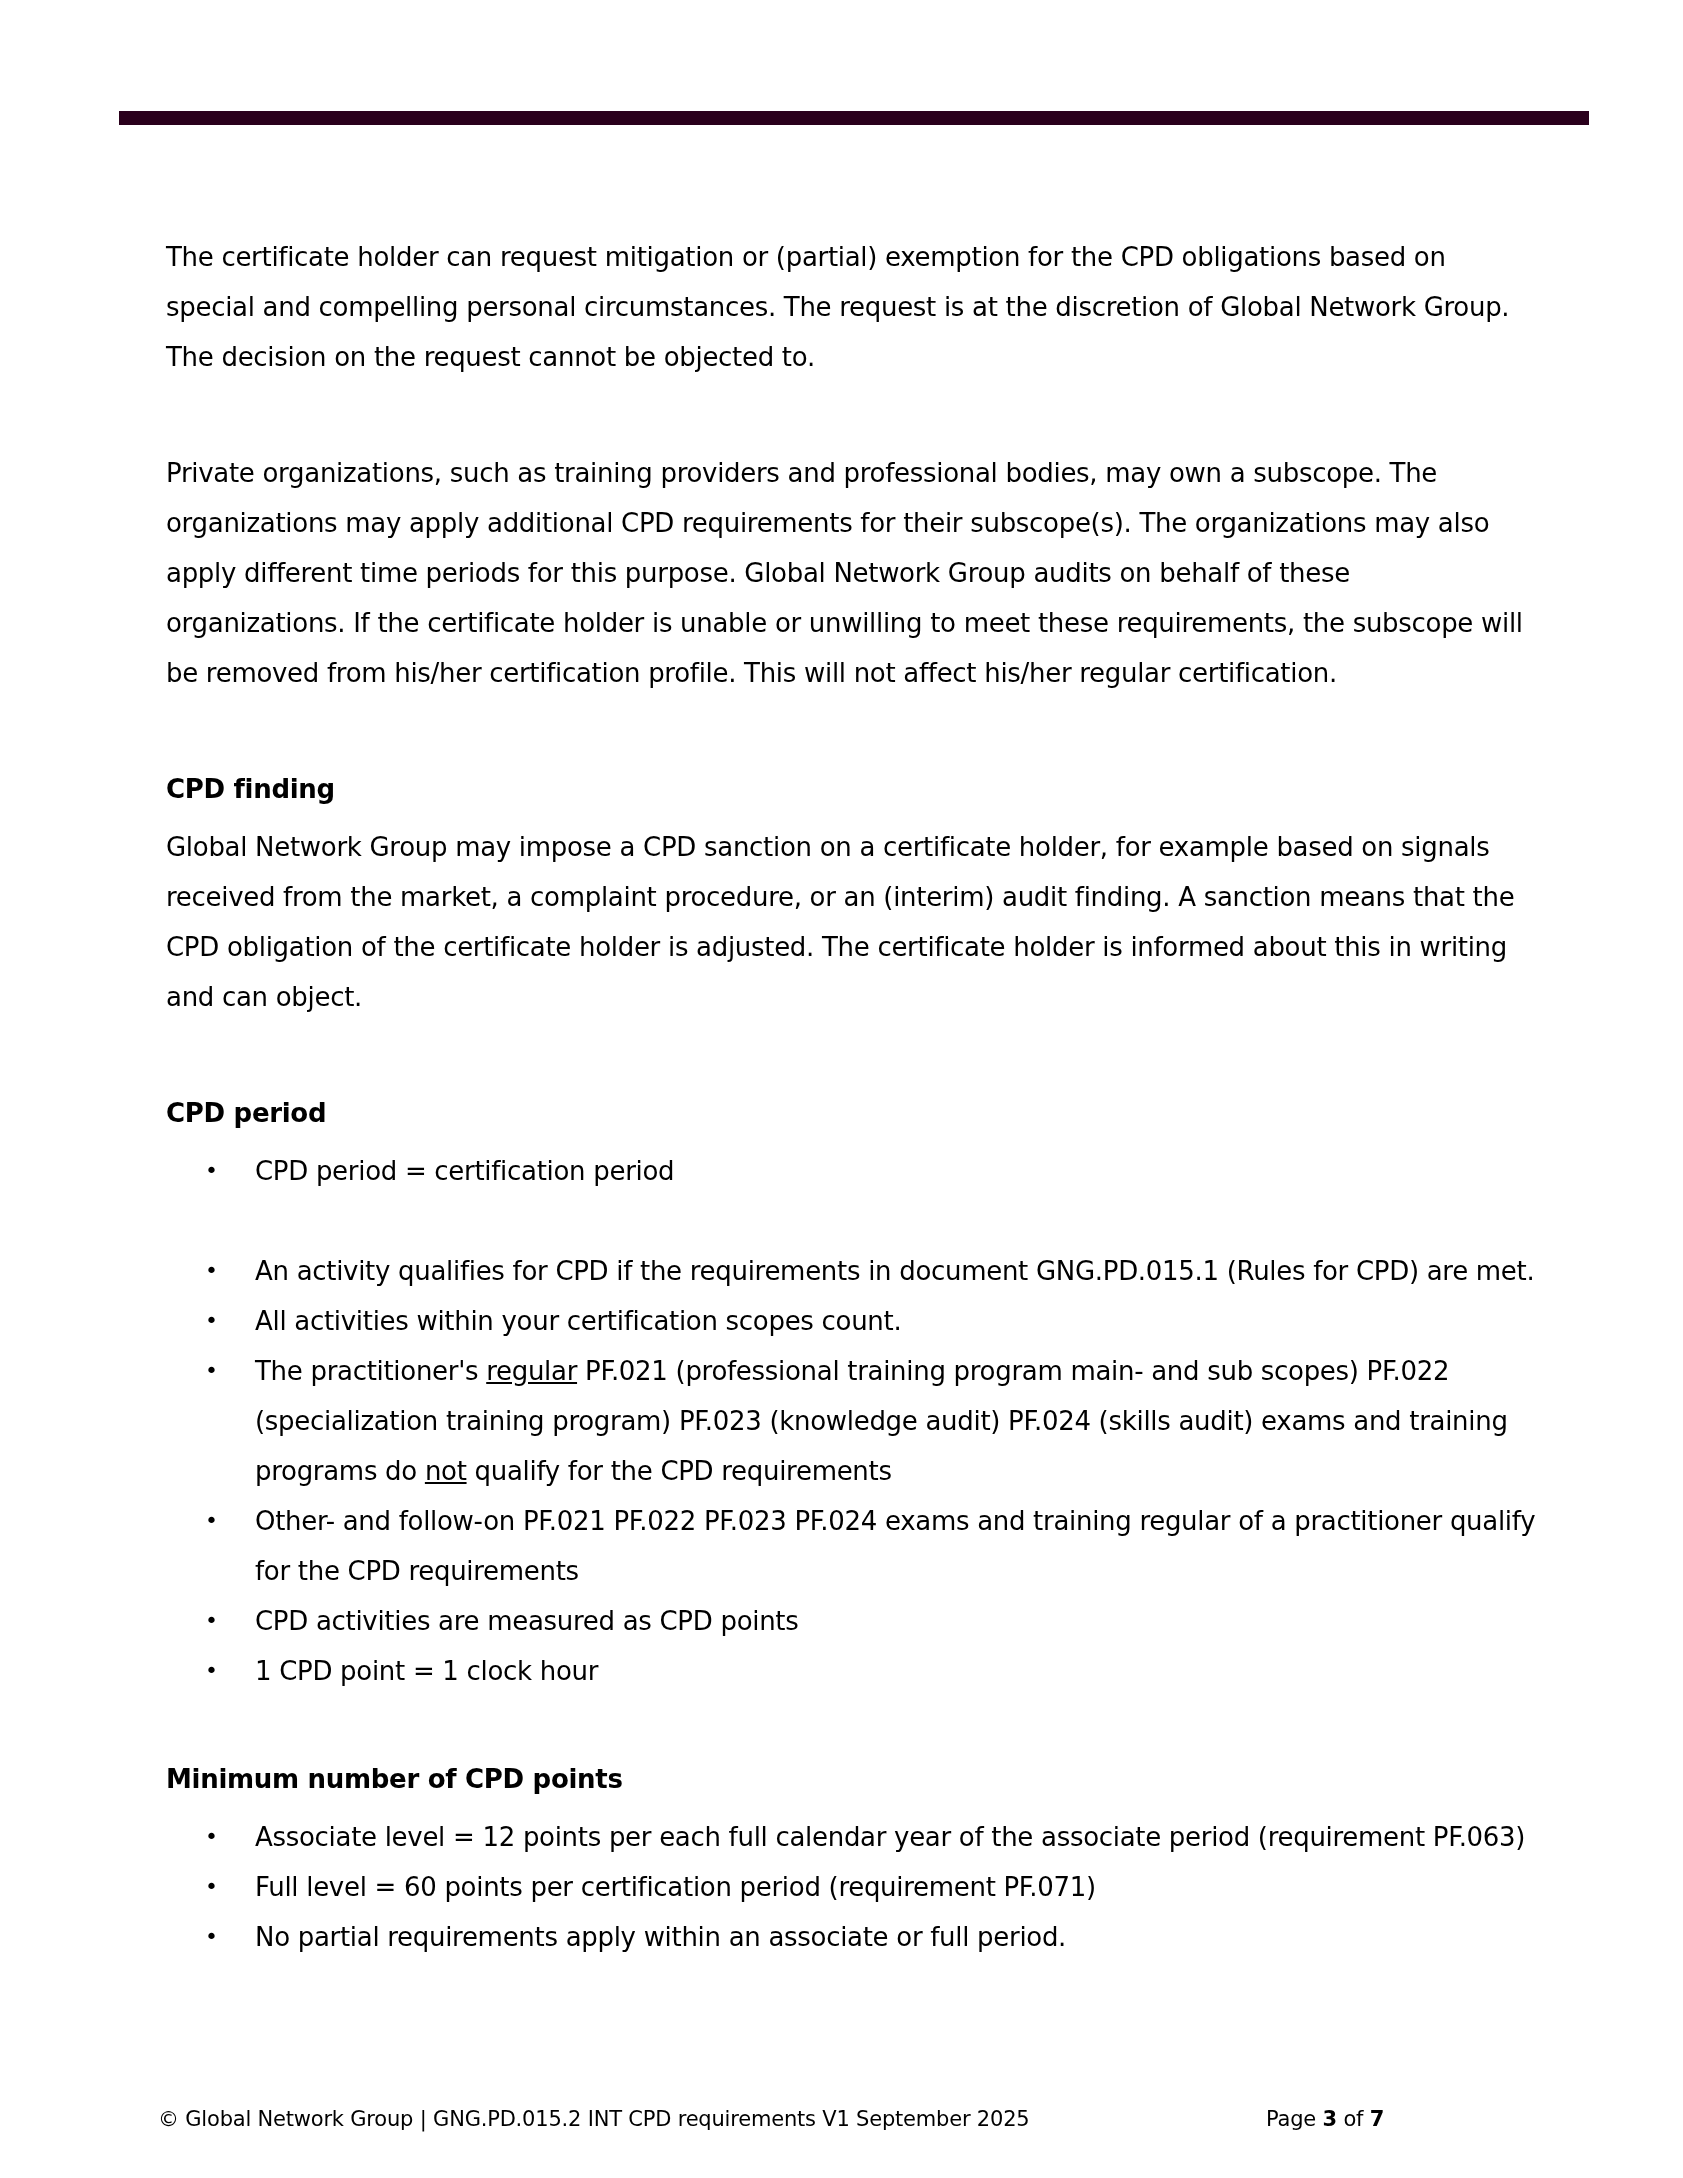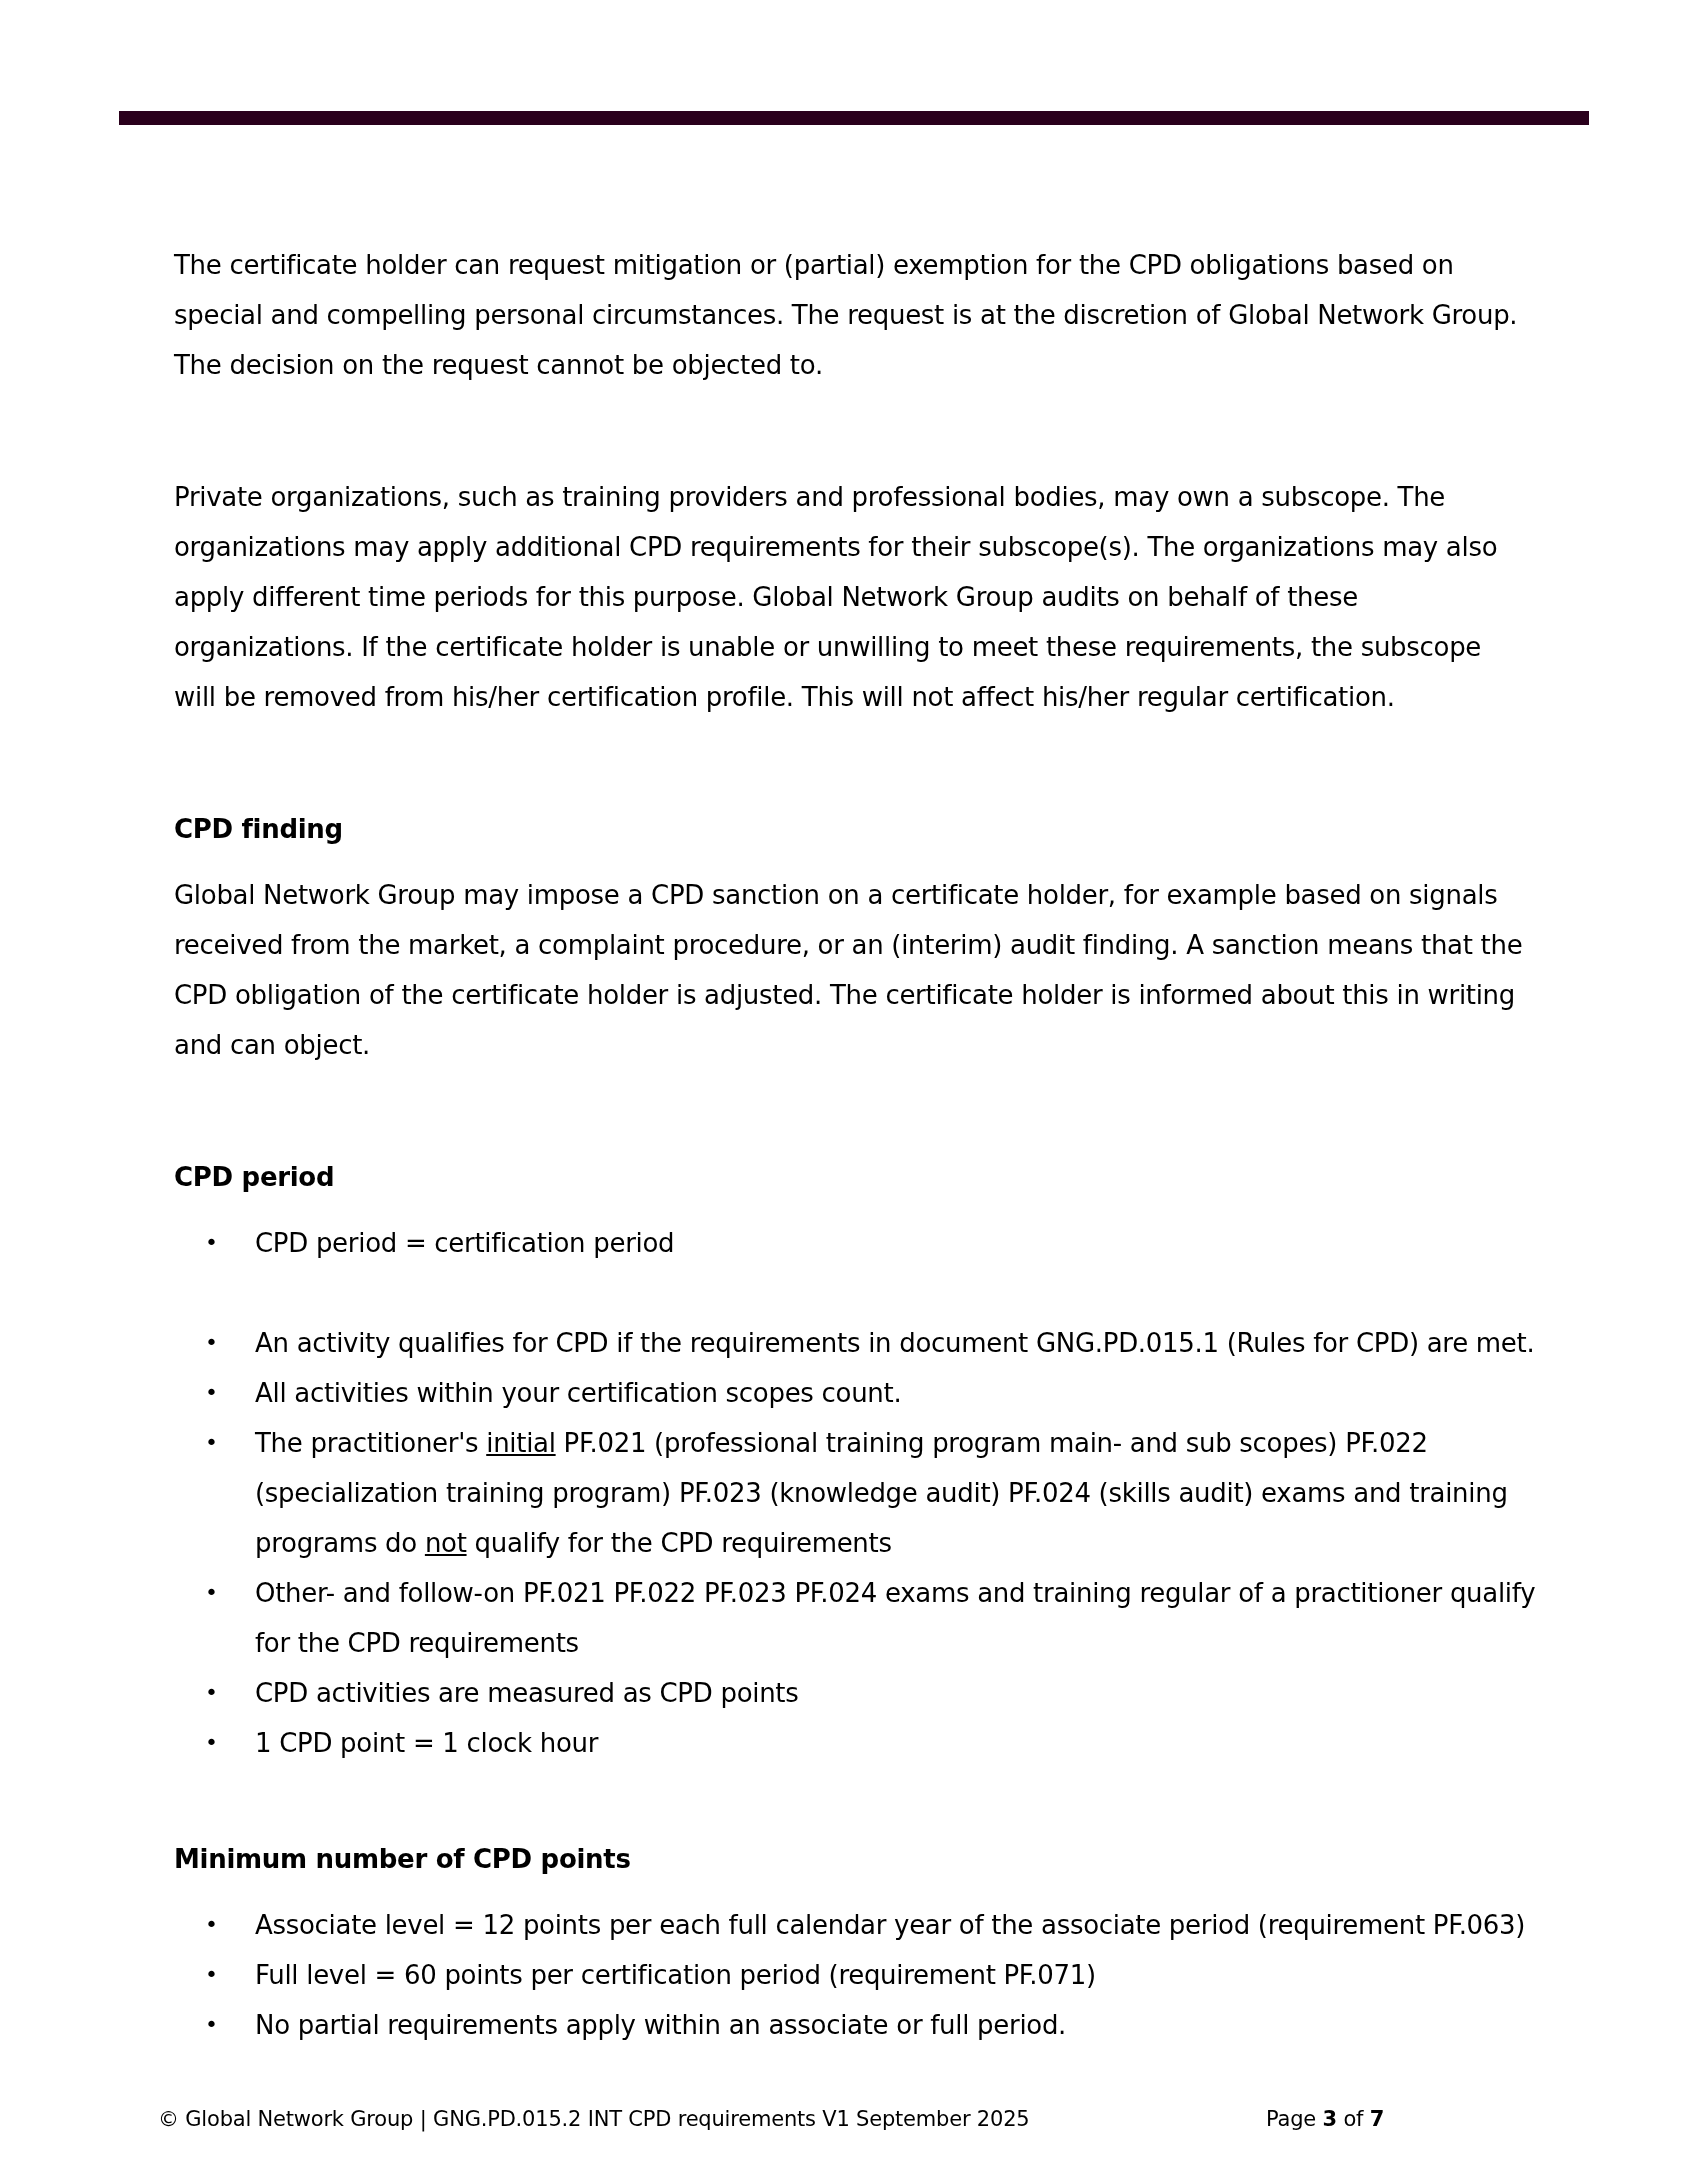--- a/index.html
+++ b/index.html
@@ -25,21 +25,21 @@
     .content {
       position: absolute;
       left: 158px;
       top: 224px;
       width: 1386px;
       font-size: 26px;
       line-height: 50px;
       letter-spacing: -0.3px;
     }
     .content p {
-      margin: 16px;
+      margin: 8px;
     }
     .gap {
       height: 50px;
     }
     .heading {
       font-weight: bold;
       margin: 0;
     }
     ul.bullets {
       list-style: none;
@@ -113,21 +113,21 @@
     <li>
       <span class="bullet">•</span>
       <span>An activity qualifies for CPD if the requirements in document GNG.PD.015.1 (Rules for CPD) are met.</span>
     </li>
     <li>
       <span class="bullet">•</span>
       <span>All activities within your certification scopes count.</span>
     </li>
     <li>
       <span class="bullet">•</span>
-      <span><span>The practitioner's </span><span class="u">initial</span><span> PF.021 (professional training program main- and sub scopes) PF.022 (specialization training program) PF.023 (knowledge audit) PF.024 (skills audit) exams and training programs do </span><span class="u">not</span><span> qualify for the CPD requirements</span></span>
+      <span><span>The practitioner's </span><span class="u">regular</span><span> PF.021 (professional training program main- and sub scopes) PF.022 (specialization training program) PF.023 (knowledge audit) PF.024 (skills audit) exams and training programs do </span><span class="u">not</span><span> qualify for the CPD requirements</span></span>
     </li>
     <li>
       <span class="bullet">•</span>
       <span>Other- and follow-on PF.021 PF.022 PF.023 PF.024 exams and training regular of a practitioner qualify for the CPD requirements</span>
     </li>
     <li>
       <span class="bullet">•</span>
       <span>CPD activities are measured as CPD points</span>
     </li>
     <li>

